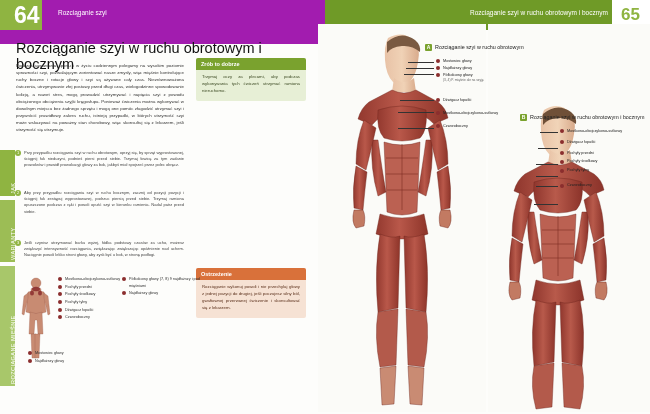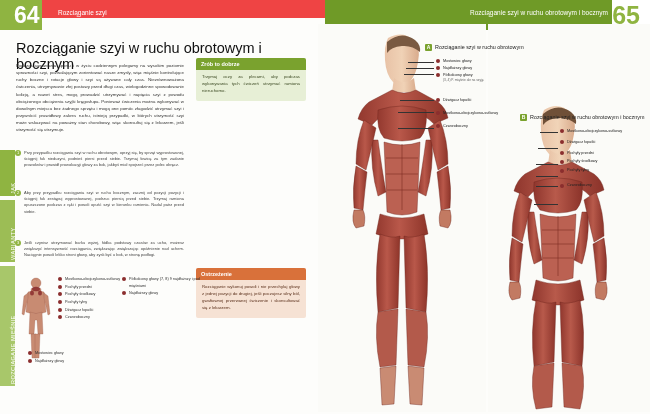--- a/index.html
+++ b/index.html
@@ -6,34 +6,34 @@
   body{
     width:650px;height:414px;overflow:hidden;
     font-family:"Liberation Sans",sans-serif;
     background:#ffffff;
     position:relative;
   }
   .page{position:absolute;inset:0;background:#fdfdfb;}
 
   
   .top-left-bar{
-    position:absolute;left:0;top:0;width:325px;height:18px;
-    background:#ef4444;
+    position:absolute;left:0;top:0;width:325px;height:44px;
+    background:#a21caf;
   }
   .top-right-bar{
     position:absolute;left:325px;top:0;width:325px;height:30px;
     background:#6f9a27;
   }
   .folio-left{
     position:absolute;left:14px;top:0px;color:#ffffff;
     font-size:23px;font-weight:bold;letter-spacing:0px;line-height:30px;
   }
   .folio-right{
     position:absolute;right:10px;top:0px;color:#ffffff;
-    font-size:25px;font-weight:bold;line-height:30px;margin-left:47px;
+    font-size:17px;font-weight:bold;line-height:30px;margin-left:47px;
   }
   .run-left{
     position:absolute;left:58px;top:9px;color:#ffffff;font-size:6.5px;
   }
   .run-right{
     position:absolute;right:42px;top:9px;color:#ffffff;font-size:6.5px;text-align:right;
   }
   .corner-notch{
     position:absolute;right:0;top:0;width:38px;height:30px;background:#ffffff;
   }

